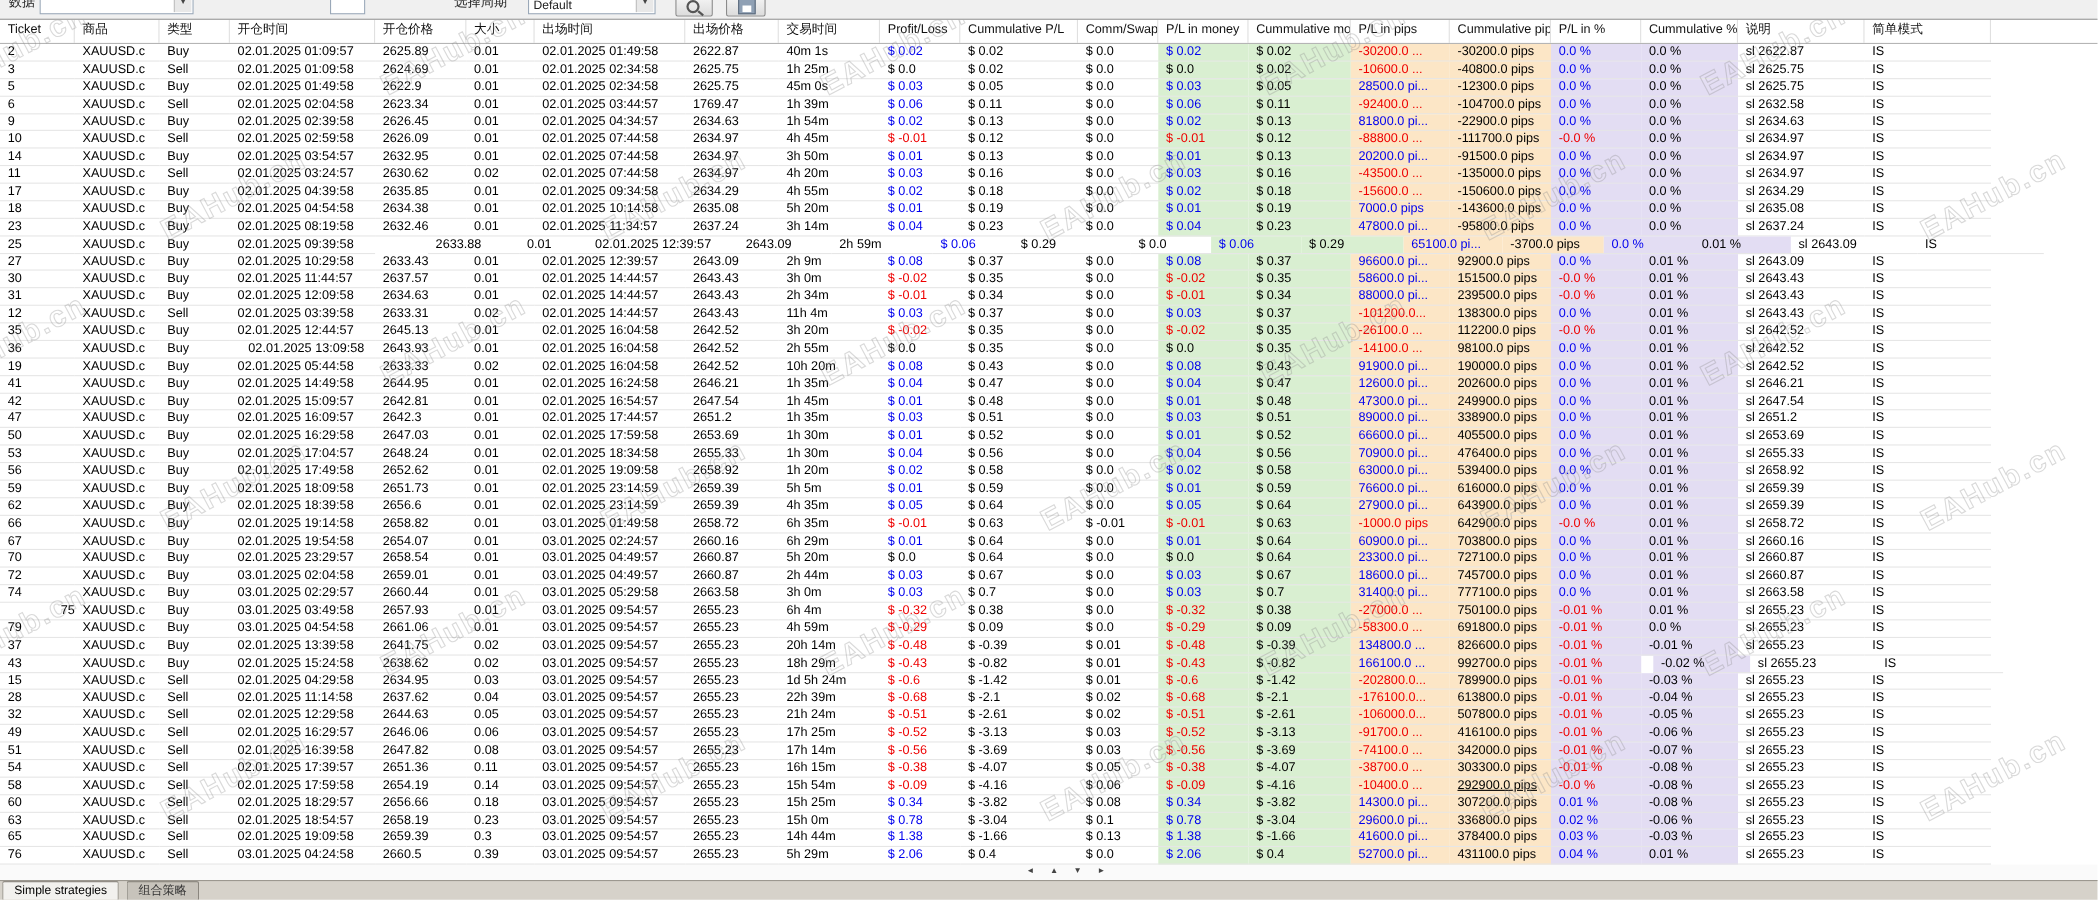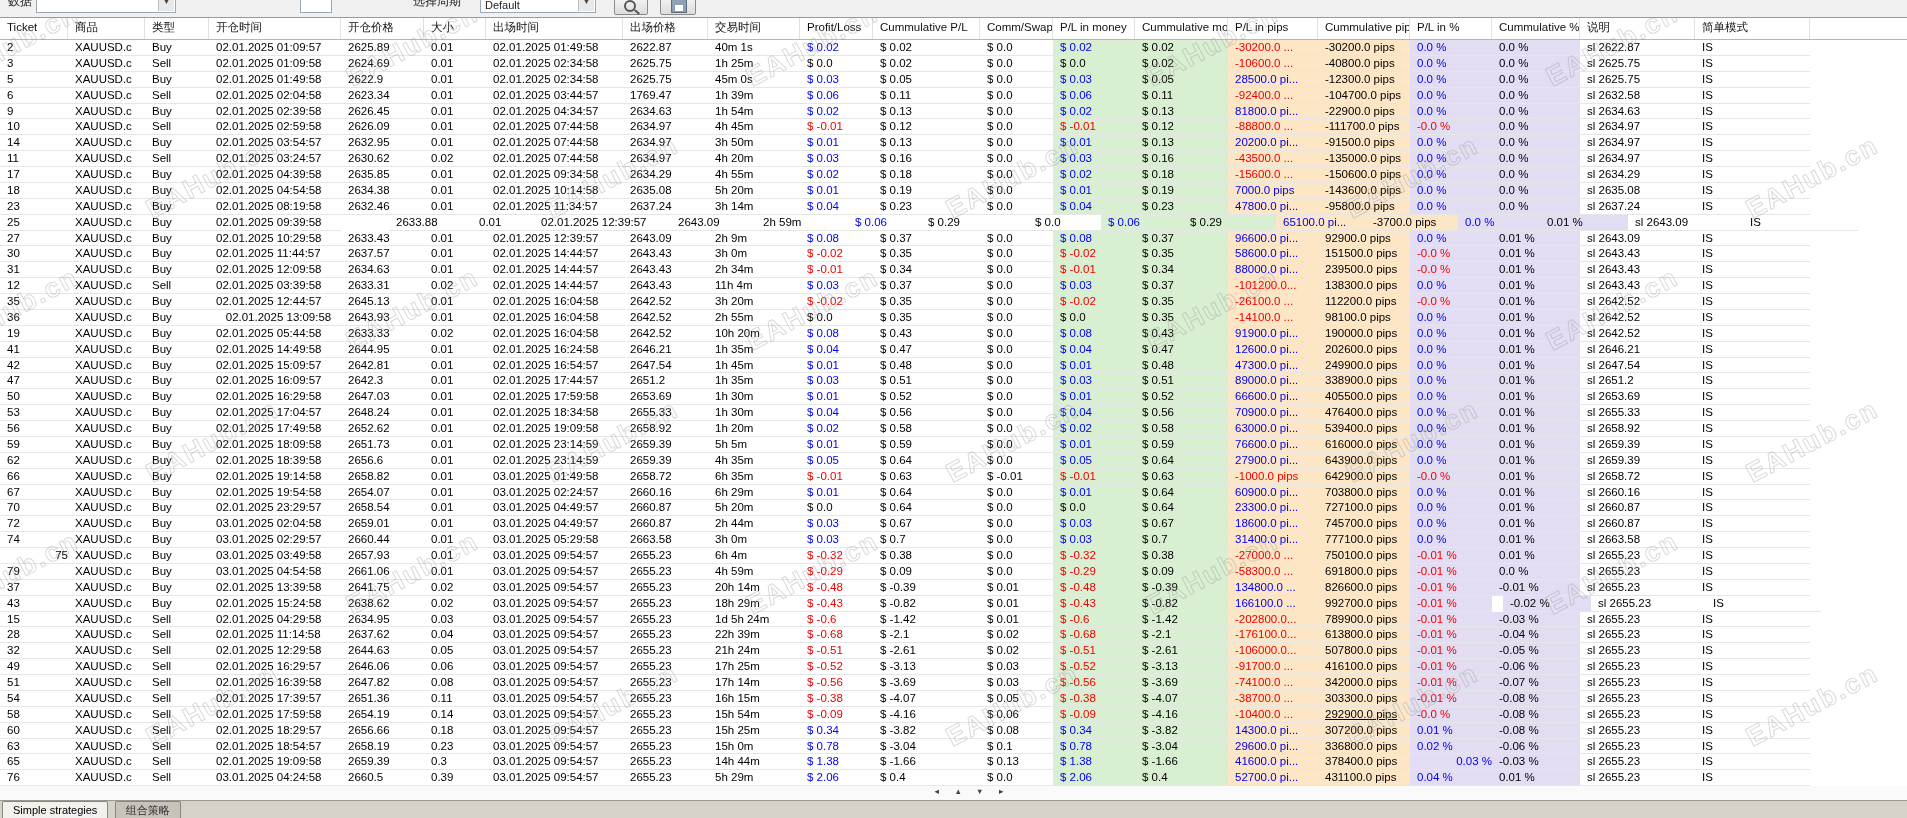--- a/index.html
+++ b/index.html
@@ -1097,21 +1097,21 @@
         <div class="cell" style="width: 137px;">03.01.2025 09:54:57</div>
         <div class="cell" style="width: 85px;">2655.23</div>
         <div class="cell" style="width: 92px;">14h 44m</div>
         <div class="cell pos" style="width: 73px;">$ 1.38</div>
         <div class="cell" style="width: 107px;">$ -1.66</div>
         <div class="cell" style="width: 73px;">$ 0.13</div>
         <div class="cell bg-money pos" style="width: 82px;">$ 1.38</div>
         <div class="cell bg-money" style="width: 93px;">$ -1.66</div>
         <div class="cell bg-pips pos" style="width: 90px;">41600.0 pi...</div>
         <div class="cell bg-pips" style="width: 92px;">378400.0 pips</div>
-        <div class="cell bg-pct pos" style="width: 82px; text-align: right;">0.03 %</div>
+        <div class="cell bg-pct pos" style="width: 82px;">0.03 %</div>
         <div class="cell bg-pct" style="width: 88px;">-0.03 %</div>
         <div class="cell" style="width: 115px;">sl 2655.23</div>
         <div class="cell" style="width: 115px;">IS</div>
       </div>
       <div class="trow">
         <div class="cell" style="width: 68px;">76</div>
         <div class="cell" style="width: 77px;">XAUUSD.c</div>
         <div class="cell" style="width: 64px;">Sell</div>
         <div class="cell" style="width: 132px;">03.01.2025 04:24:58</div>
         <div class="cell" style="width: 83px;">2660.5</div>

